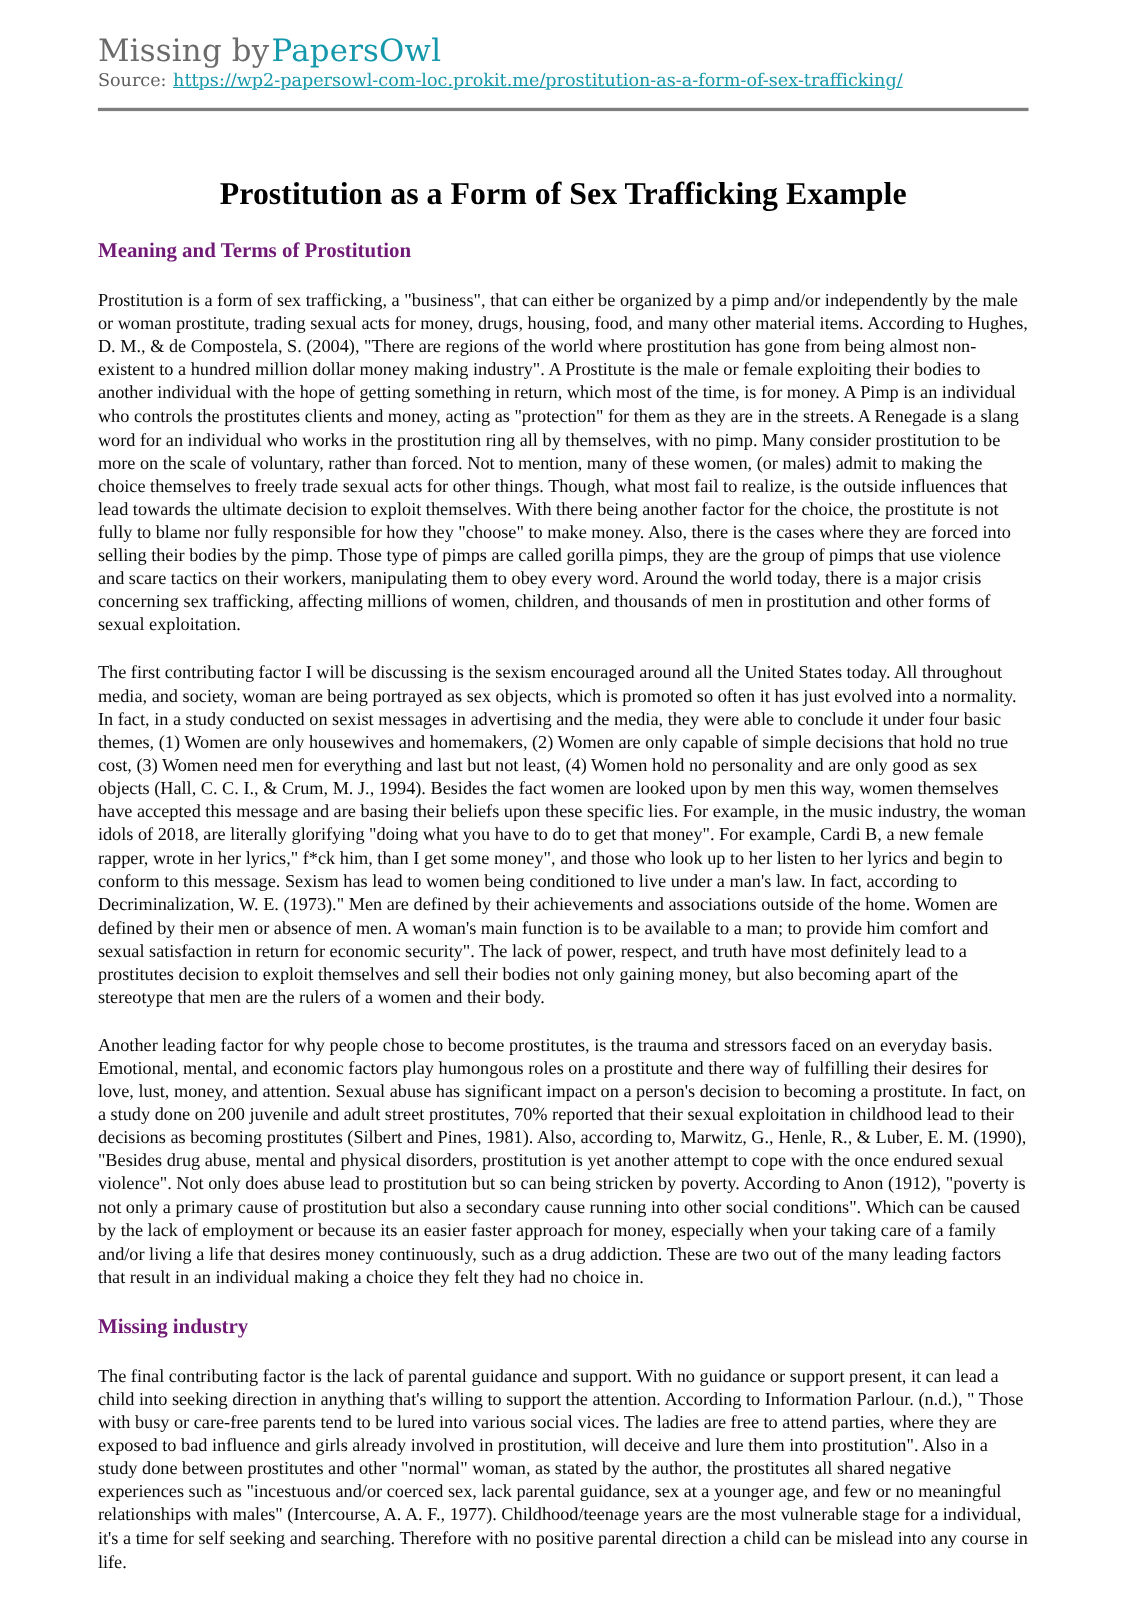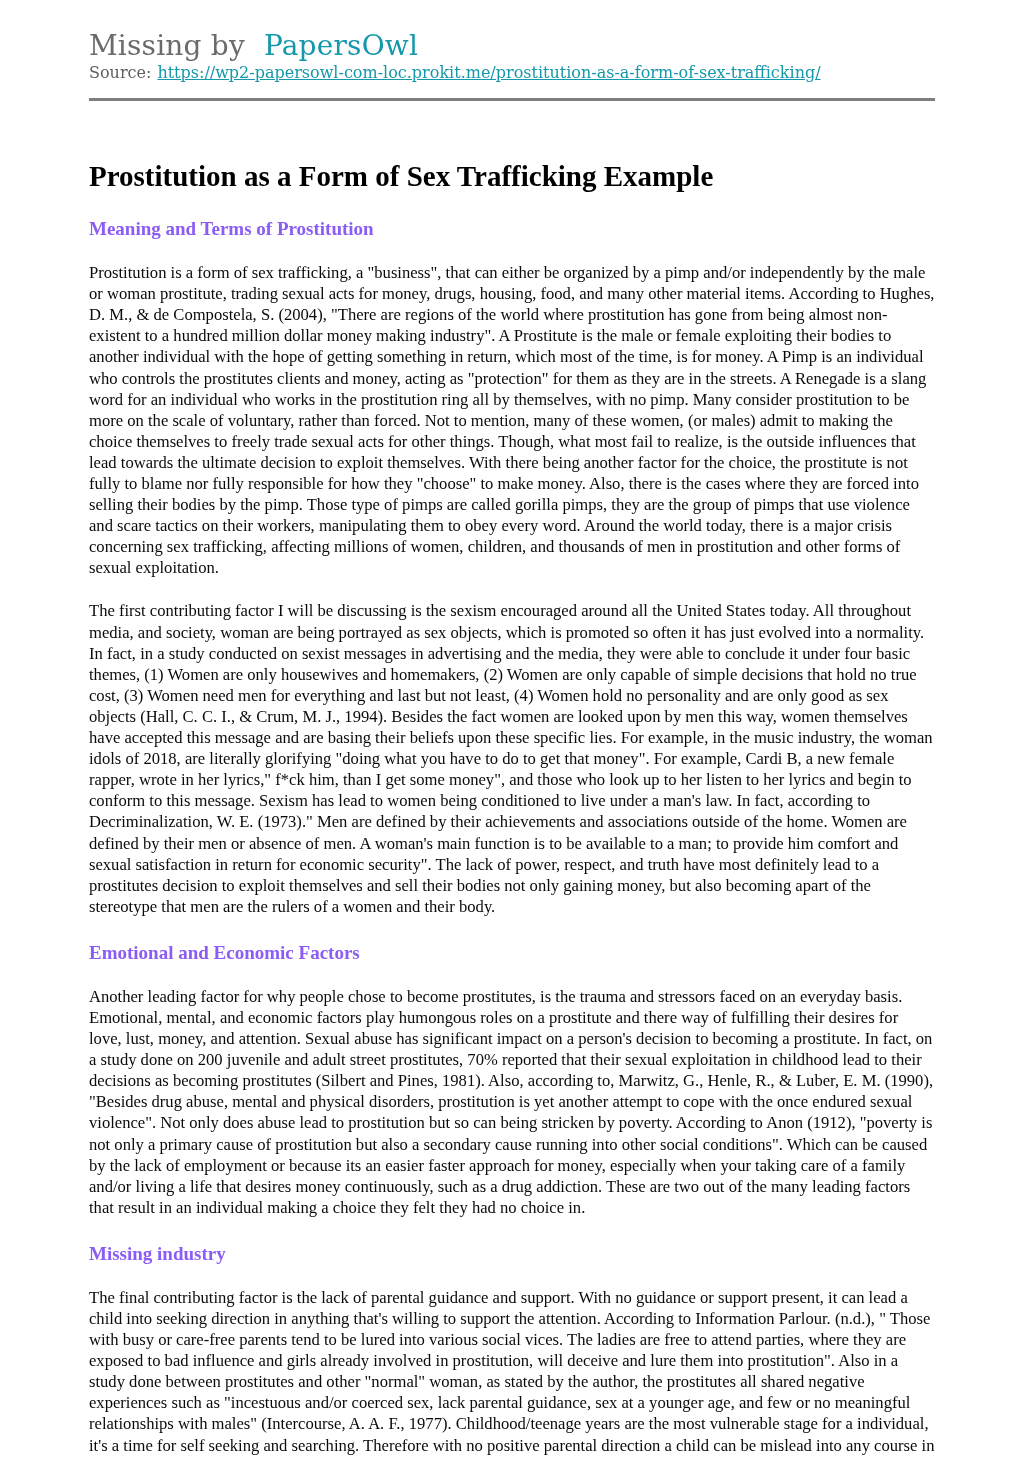--- a/index.html
+++ b/index.html
@@ -23,21 +23,21 @@
   
   .brand-line {
     font-family: "DejaVu Serif", serif;
     font-size: 28px;
     line-height: 1.15;
     color: #6b6b6b;
     letter-spacing: 0.2px;
   }
   .brand-line .brand {
     color: #1598ab;
-    margin-left: 19px;
+    margin-left: 2px;
   }
   .source-line {
     margin-top: 1px;
     font-family: "DejaVu Serif", serif;
     font-size: 16px;
     color: #5f5f5f;
   }
   .source-line .source-url {
     color: #1598ab;
     text-decoration: underline;
@@ -52,26 +52,27 @@
     margin: 16px 0 0 0;
   }
 
   
   .doc-title {
     margin: 60px 0 0 0;
     font-size: 29px;
     font-weight: bold;
     line-height: 1.1;
     color: #000000;
+    text-align: center;
   }
   .section-heading {
     margin: 25px 0 0 0;
     font-size: 19px;
     font-weight: bold;
-    color: #8b5cf6;
+    color: #701a75;
   }
   .section-body {
     margin: 22px 0 0 0;
     font-size: 16.6px;
     line-height: 21.1px;
     color: #0a0a0a;
     text-align: left;
   }
 </style>
 </head>
@@ -94,21 +95,20 @@
   <section>
     <h2 class="section-heading">Meaning and Terms of Prostitution</h2>
     <p class="section-body">Prostitution is a form of sex trafficking, a "business", that can either be organized by a pimp and/or independently by the male or woman prostitute, trading sexual acts for money, drugs, housing, food, and many other material items. According to Hughes, D. M., &amp; de Compostela, S. (2004),  "There are regions of the world where prostitution has gone from being almost non-existent to a hundred million dollar money making industry".  A Prostitute is the male or female exploiting their bodies to another individual with the hope of getting something in return, which most of the time, is for money. A Pimp is an individual who controls the prostitutes clients and money, acting as "protection" for them as they are in the streets. A Renegade is a slang word for an individual who works in the prostitution ring all by themselves, with no pimp. Many consider prostitution to be more on the scale of voluntary, rather than forced. Not to mention, many of these women, (or males) admit to making the choice themselves to freely trade sexual acts for other things. Though, what most fail to realize, is the outside influences that lead towards the ultimate decision to exploit themselves. With there being another factor for the choice, the prostitute is not fully to blame nor fully responsible for how they "choose" to make money. Also, there is the cases where they are forced into selling their bodies by the pimp. Those type of pimps are called gorilla pimps, they are the group of pimps that use violence and scare tactics on their workers, manipulating them to obey every word. Around the world today, there is a major crisis concerning sex trafficking, affecting millions of women, children, and thousands of men in prostitution and other forms of sexual exploitation.</p>
   </section>
 
   <section>
     <p class="section-body">The first contributing factor I will be discussing is the sexism encouraged around all the United States today. All throughout media, and society, woman are being portrayed as sex objects, which is promoted so often it has just evolved into a normality. In fact, in a study conducted on sexist messages in advertising and the media, they were able to conclude it under four basic themes, (1) Women are only housewives and homemakers, (2) Women are only capable of simple decisions that hold no true cost, (3) Women need men for everything and last but not least, (4) Women hold no personality and are only good as sex objects (Hall, C. C. I., &amp; Crum, M. J., 1994). Besides the fact women are looked upon by men this way, women themselves have accepted this message and are basing their beliefs upon these specific lies. For example, in the music industry, the woman idols of 2018, are literally glorifying "doing what you have to do to get that money". For example, Cardi B, a new female rapper, wrote in her lyrics," f*ck him, than I get some money", and those who look up to her listen to her lyrics and begin to conform to this message. Sexism has lead to women being conditioned to live under a man's law. In fact, according to Decriminalization, W. E. (1973)." Men are defined by their achievements and associations outside of the home. Women are defined by their men or absence of men. A woman's main function is to be available to a man; to provide him comfort and sexual satisfaction in return for economic security". The lack of power, respect, and truth have most definitely lead to a prostitutes decision to exploit themselves and sell their bodies not only gaining money, but also becoming apart of the stereotype that men are the rulers of a women and their body.</p>
   </section>
 
   <section>
-    <h2 class="section-heading">Emotional and Economic Factors</h2>
     <p class="section-body">Another leading factor for why people chose to become prostitutes, is the trauma and stressors faced on an everyday basis. Emotional, mental, and economic factors play humongous roles on a prostitute and there way of fulfilling their desires for love, lust, money, and attention. Sexual abuse has significant impact on a person's decision to becoming a prostitute. In fact, on a study done on 200 juvenile and adult street prostitutes, 70% reported that their sexual exploitation in childhood lead to their decisions as becoming prostitutes (Silbert and Pines, 1981). Also, according to, Marwitz, G., Henle, R., &amp; Luber, E. M. (1990), "Besides drug abuse, mental and physical disorders, prostitution is yet another attempt to cope with the once endured sexual violence".  Not only does abuse lead to prostitution but so can being stricken by poverty. According to Anon (1912),  "poverty is not only a primary cause of prostitution but also a secondary cause running into other social conditions".  Which can be caused by the lack of employment or because its an easier faster approach for money, especially when your taking care of a family and/or living a life that desires money continuously, such as a drug addiction. These are two out of the many leading factors that result in an individual making a choice they felt they had no choice in.</p>
   </section>
 
   <section>
     <h2 class="section-heading">Missing industry</h2>
     <p class="section-body">The final contributing factor is the lack of parental guidance and support. With no guidance or support present, it can lead a child into seeking direction in anything that's willing to support the attention. According to Information Parlour. (n.d.), " Those with busy or care-free parents tend to be lured into various social vices. The ladies are free to attend parties, where they are exposed to bad influence and girls already involved in prostitution, will deceive and lure them into prostitution". Also in a study done between prostitutes and other "normal" woman, as stated by the author, the prostitutes all shared negative experiences such as "incestuous and/or coerced sex, lack parental guidance, sex at a younger age, and few or no meaningful relationships with males" (Intercourse, A. A. F., 1977). Childhood/teenage years are the most vulnerable stage for a individual, it's a time for self seeking and searching. Therefore with no positive parental direction a child can be mislead into any course in life.</p>
   </section>
 
 </div>
 

